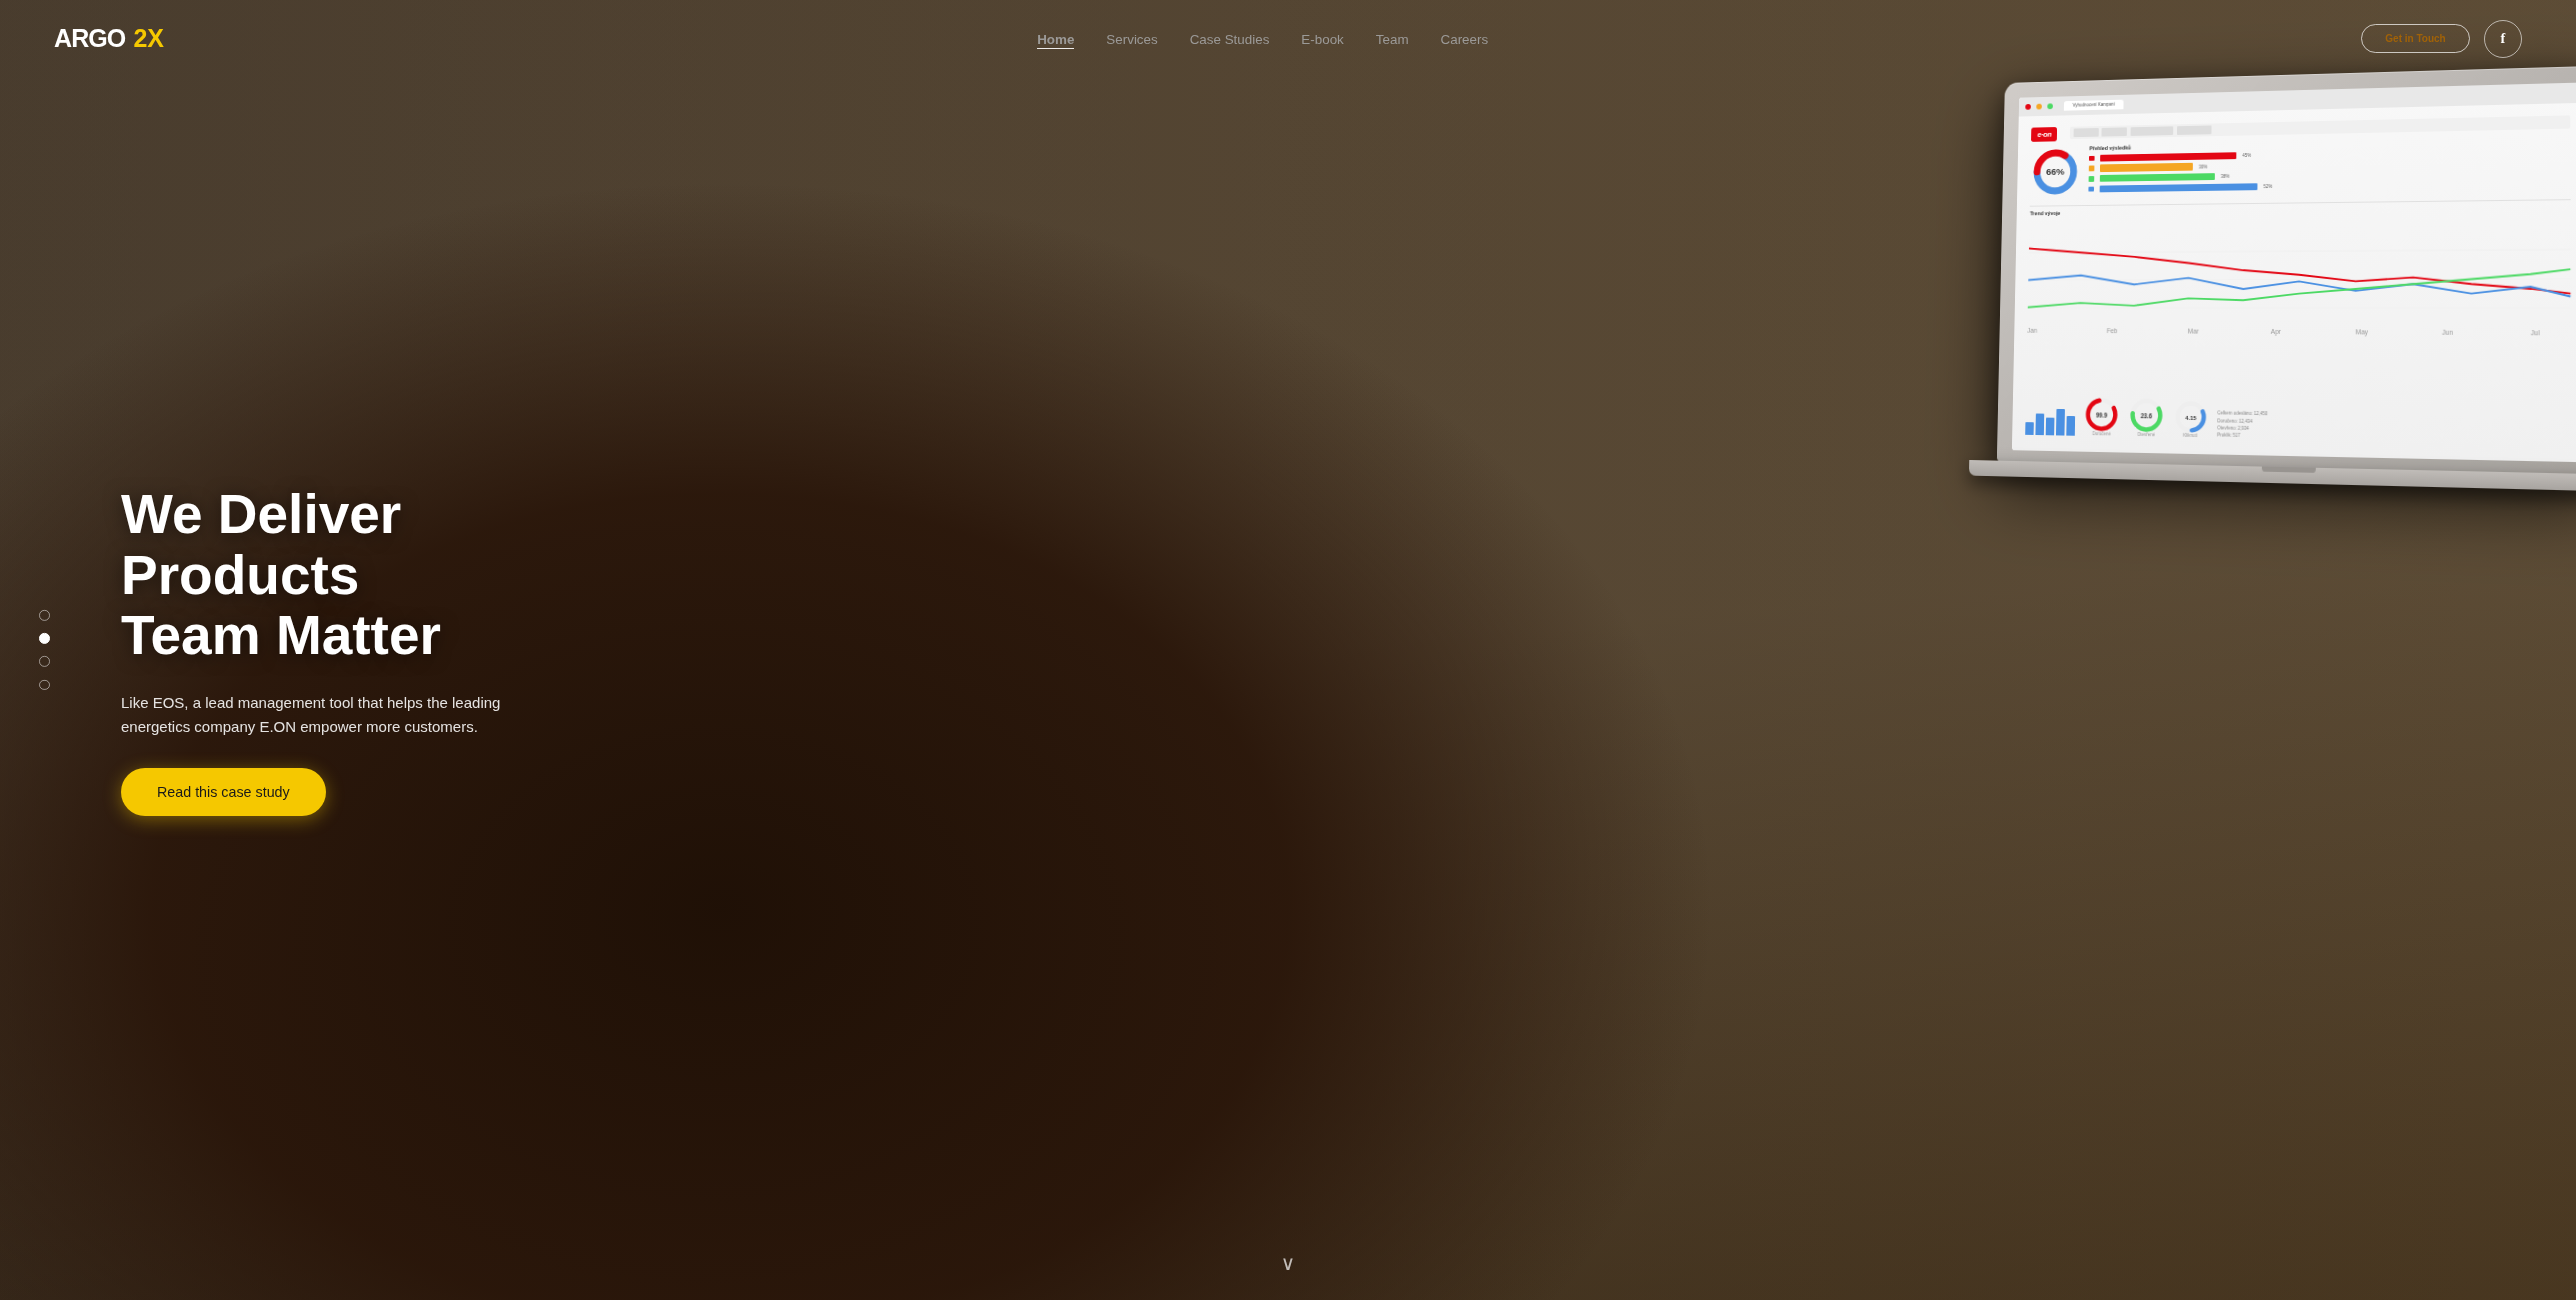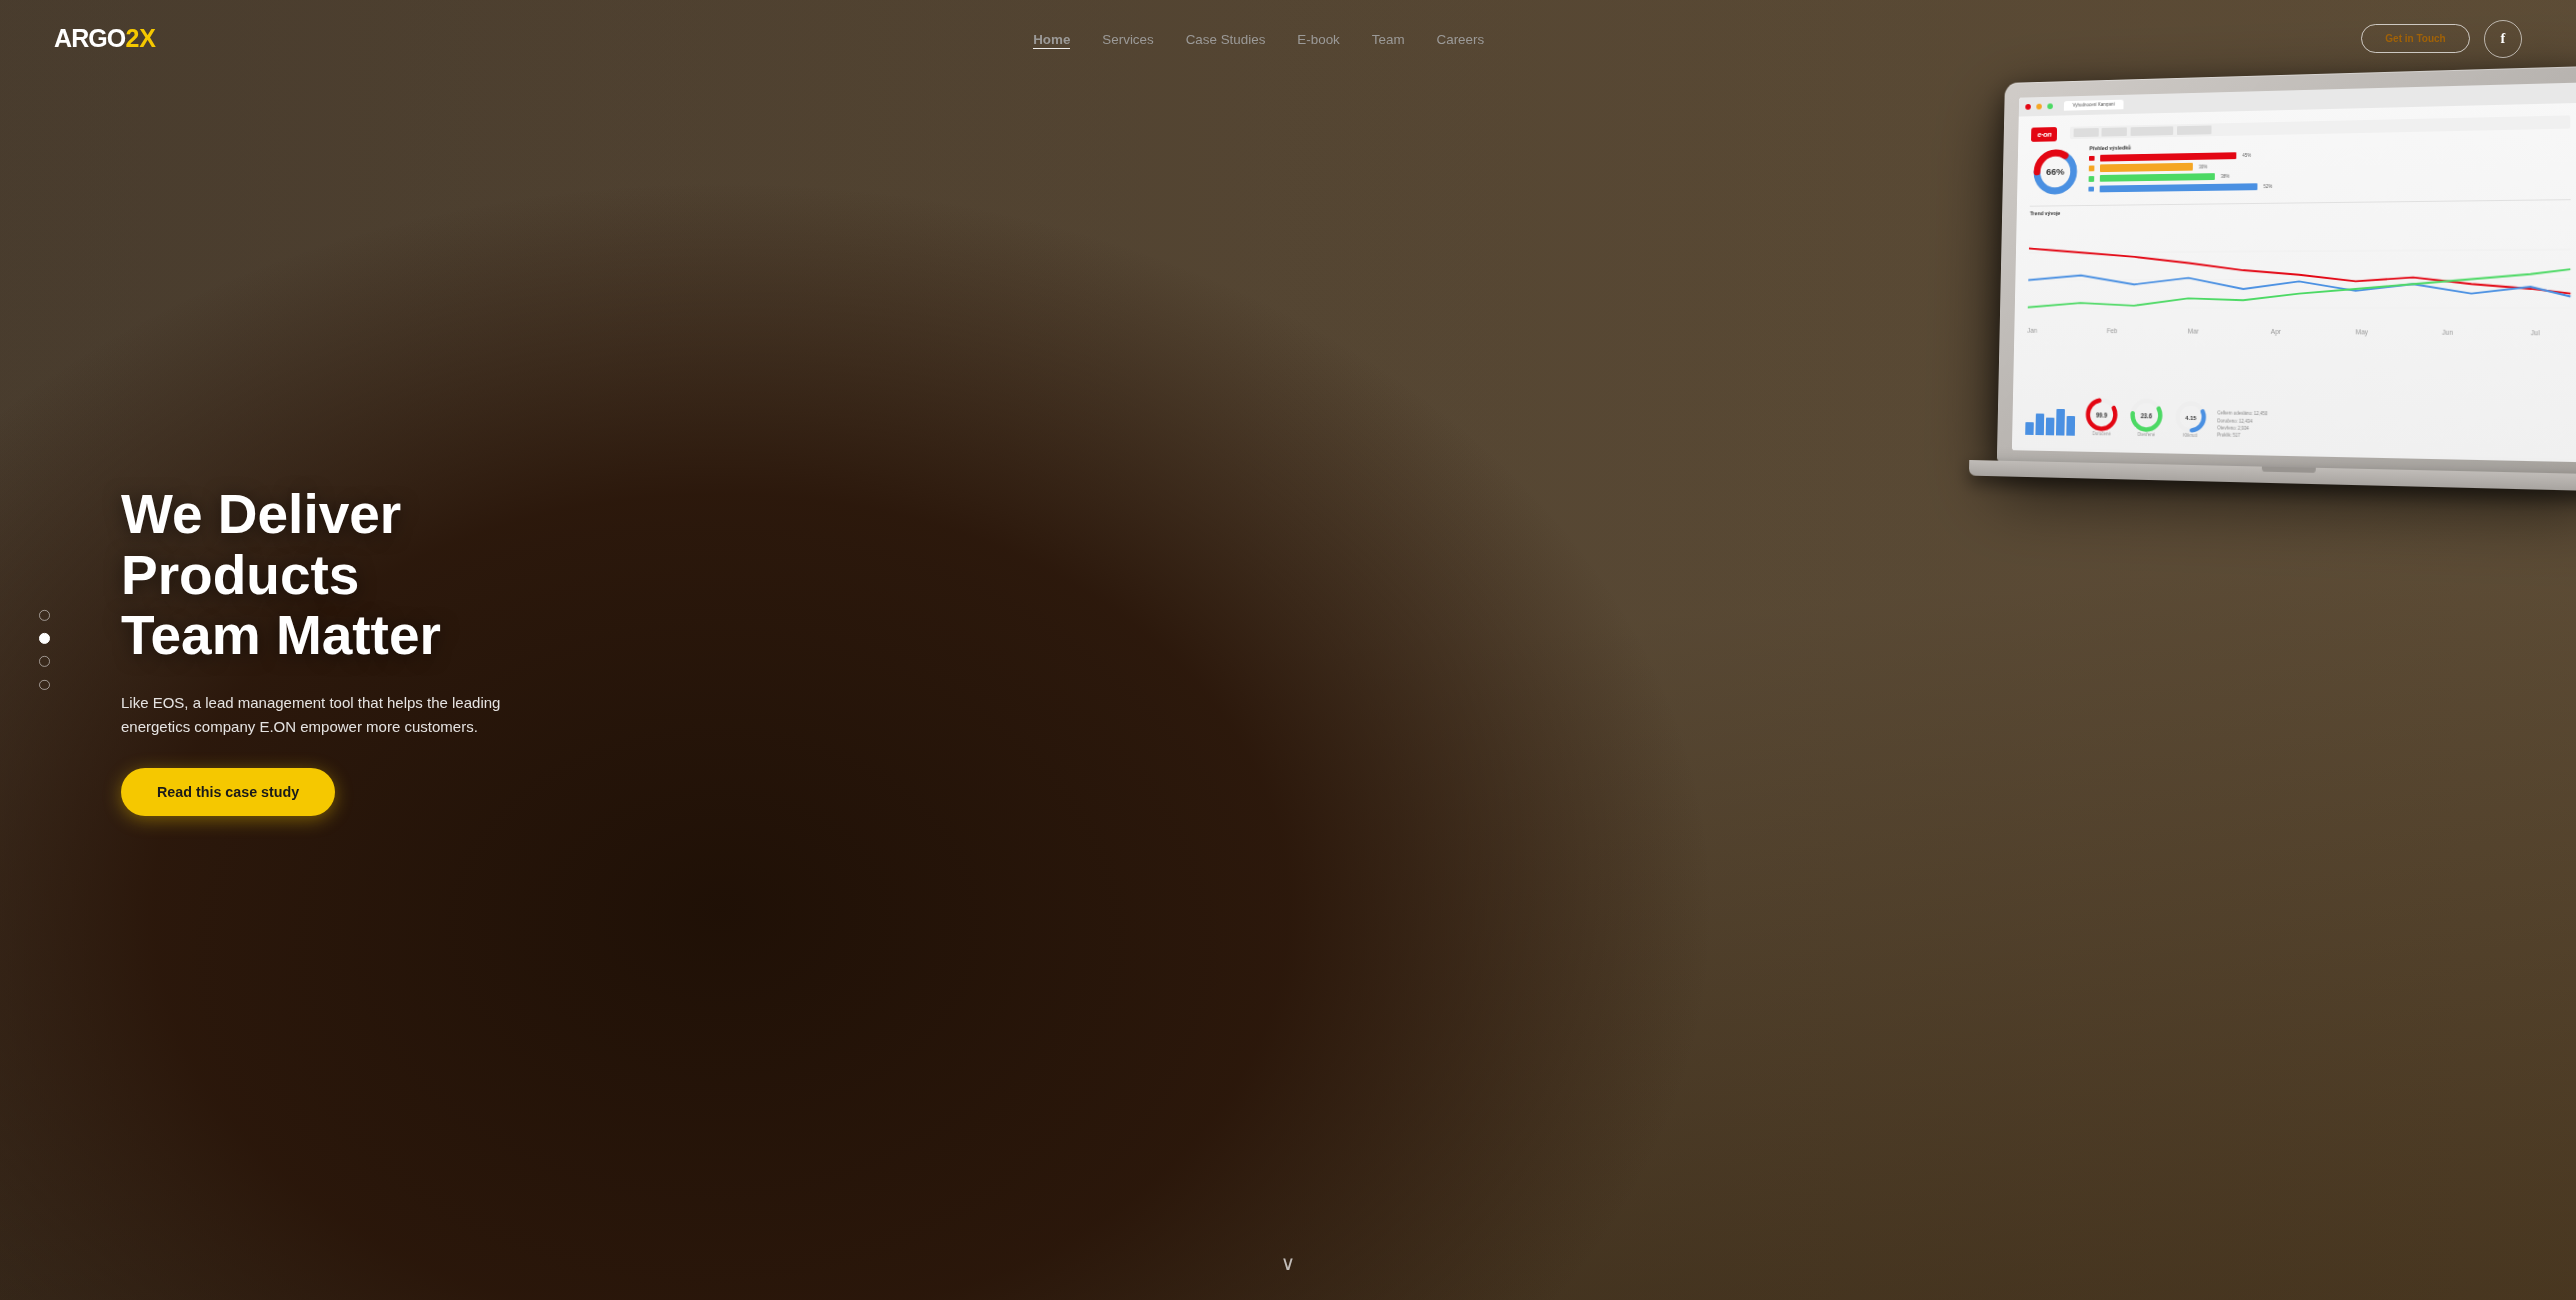--- a/index.html
+++ b/index.html
@@ -139,21 +139,21 @@
       z-index: 10;
       display: flex;
       align-items: center;
       justify-content: space-between;
       padding: 19.7px 54px;
     }
 
     .nav-logo {
       display: flex;
       align-items: flex-start;
-      gap: 0;
+      gap: 8px;
     }
 
     .logo-argo {
       color: #ffffff;
       font-size: 25px;
       font-weight: 800;
       letter-spacing: -0.9px;
     }
 
     .logo-2x {
@@ -246,21 +246,21 @@
     }
 
     .btn-case-study {
       display: inline-block;
       background: #f5c800;
       color: #1a1a1a;
       border: none;
       padding: 16px 36px;
       border-radius: 36px;
       font-size: 14.3px;
-      font-weight: 700;
+      font-weight: 400;
       cursor: pointer;
       transition: all 0.2s;
       text-decoration: none;
       box-shadow: 0 3.6px 18px rgba(245, 200, 0, 0.4);
       text-align: center;
     }
 
     
     .slide-indicators {
       position: absolute;

